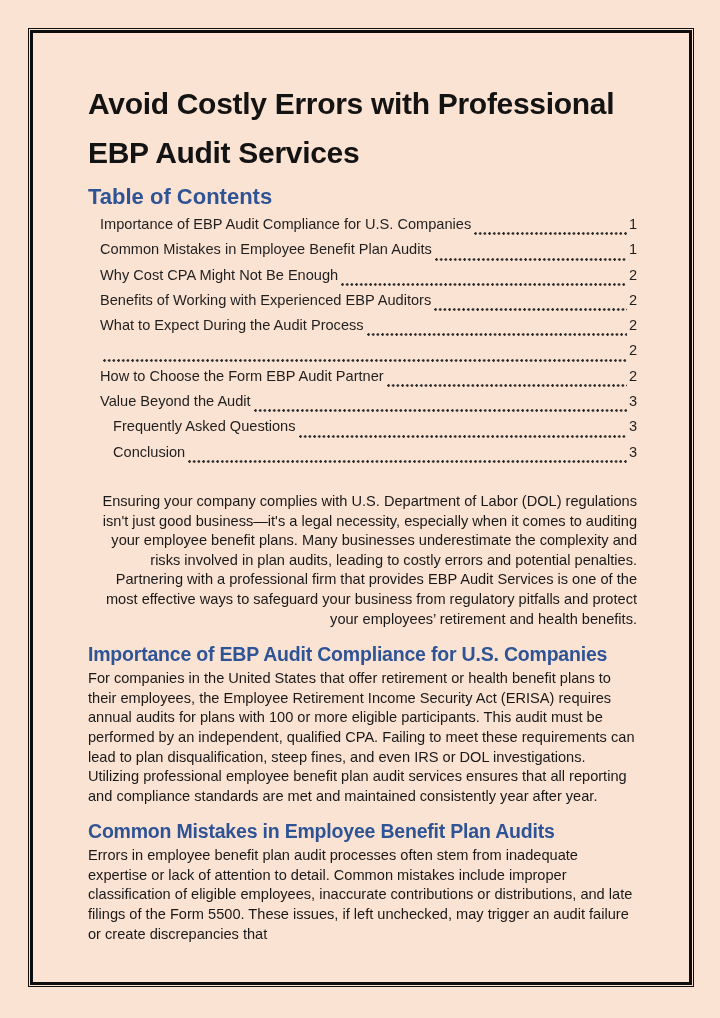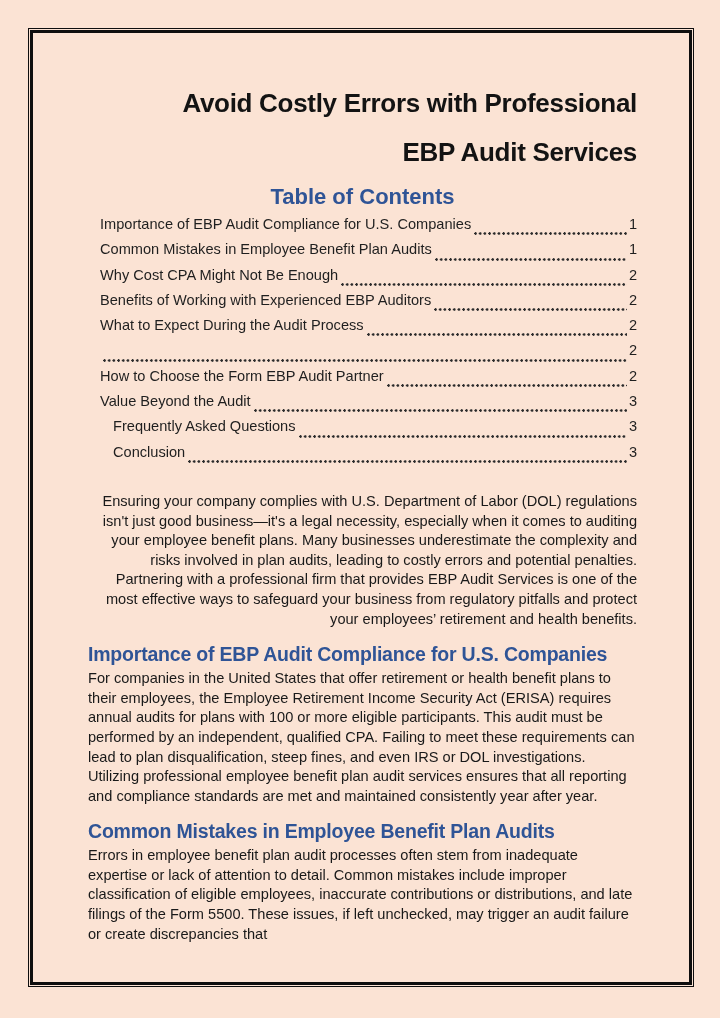--- a/index.html
+++ b/index.html
@@ -22,31 +22,30 @@
     right: 28px;
     bottom: 33px;
     border: 3px solid #0e0e0e;
     outline: 1px solid #0e0e0e;
     outline-offset: 1px;
     box-sizing: border-box;
     padding: 46px 52px 0 55px;
   }
   .doc-title {
     margin: 0;
-    text-align: right;
-    font-size: 26px;
+    text-align: left;
+    font-size: 30px;
     line-height: 49px;
     font-weight: bold;
     color: #131313;
     letter-spacing: -0.3px;
   }
   .doc-title .t-line { display: block; }
   .toc-title {
     margin: 7px 0 6px 0;
-    text-align: center;
     font-size: 22px;
     font-weight: bold;
     color: #2f5496;
   }
   .toc { display: block; }
   .toc-row {
     display: flex;
     align-items: baseline;
     height: 25.3px;
     font-size: 14.6px;

